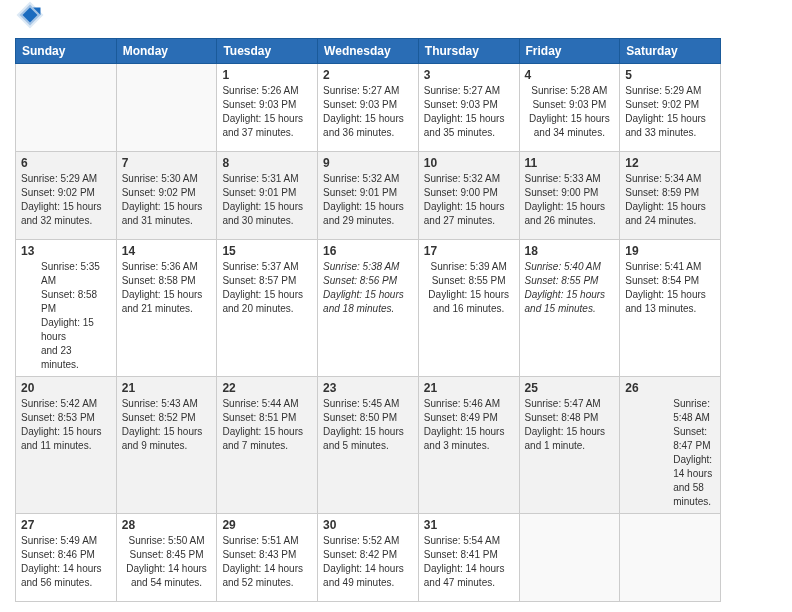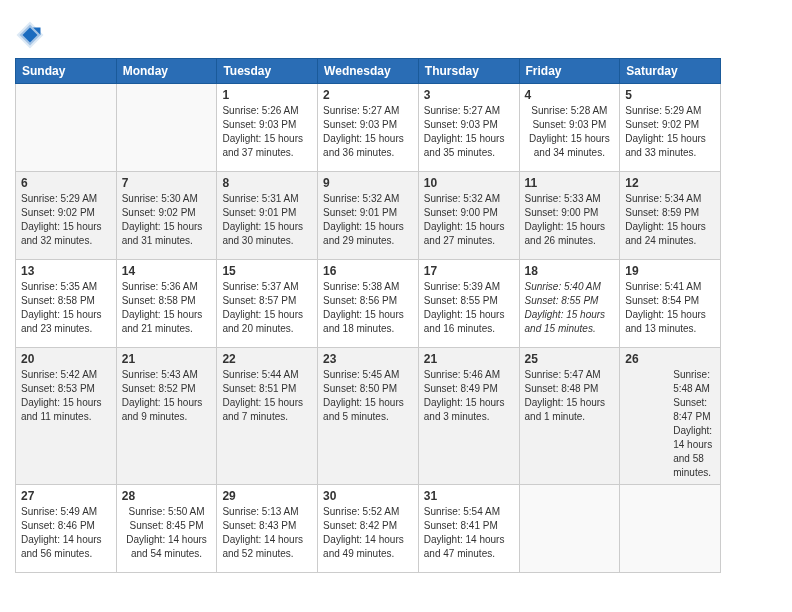--- a/index.html
+++ b/index.html
@@ -6,21 +6,21 @@
     body {
       font-family: Arial, sans-serif;
       background: #fff;
       width: 792px;
       height: 612px;
       overflow: hidden;
     }
     .page {
       width: 736px;
       min-height: 612px;
-      padding: 20px 15px;
+      padding: 0 15px;
     }
     .header {
       display: flex;
       justify-content: space-between;
       align-items: flex-start;
       margin-bottom: 8px;
     }
     .logo {
       display: flex;
       align-items: center;
@@ -216,49 +216,49 @@
             <span class="day-number">12</span>
             <div class="day-info" style="white-space: pre-line;">Sunrise: 5:34 AM
 Sunset: 8:59 PM
 Daylight: 15 hours
 and 24 minutes.</div>
           </td>
         </tr>
         <tr>
           <td>
             <span class="day-number">13</span>
-            <div class="day-info" style="white-space: pre-line;">Sunrise: 5:35 AM
+            <div class="day-info" style="white-space: pre-line; margin-left: 20px;">Sunrise: 5:35 AM
 Sunset: 8:58 PM
 Daylight: 15 hours
 and 23 minutes.</div>
           </td>
           <td>
             <span class="day-number">14</span>
             <div class="day-info" style="white-space: pre-line;">Sunrise: 5:36 AM
 Sunset: 8:58 PM
 Daylight: 15 hours
 and 21 minutes.</div>
           </td>
           <td>
             <span class="day-number">15</span>
             <div class="day-info" style="white-space: pre-line;">Sunrise: 5:37 AM
 Sunset: 8:57 PM
 Daylight: 15 hours
 and 20 minutes.</div>
           </td>
           <td>
             <span class="day-number">16</span>
-            <div class="day-info" style="white-space: pre-line;">Sunrise: 5:38 AM
+            <div class="day-info" style="white-space: pre-line; font-style: italic;">Sunrise: 5:38 AM
 Sunset: 8:56 PM
 Daylight: 15 hours
 and 18 minutes.</div>
           </td>
           <td>
             <span class="day-number">17</span>
-            <div class="day-info" style="white-space: pre-line;">Sunrise: 5:39 AM
+            <div class="day-info" style="white-space: pre-line; text-align: center;">Sunrise: 5:39 AM
 Sunset: 8:55 PM
 Daylight: 15 hours
 and 16 minutes.</div>
           </td>
           <td>
             <span class="day-number">18</span>
             <div class="day-info" style="white-space: pre-line; font-style: italic;">Sunrise: 5:40 AM
 Sunset: 8:55 PM
 Daylight: 15 hours
 and 15 minutes.</div>
@@ -332,21 +332,21 @@
           </td>
           <td>
             <span class="day-number">28</span>
             <div class="day-info" style="white-space: pre-line; text-align: center;">Sunrise: 5:50 AM
 Sunset: 8:45 PM
 Daylight: 14 hours
 and 54 minutes.</div>
           </td>
           <td>
             <span class="day-number">29</span>
-            <div class="day-info" style="white-space: pre-line;">Sunrise: 5:13 AM
+            <div class="day-info" style="white-space: pre-line;">Sunrise: 5:51 AM
 Sunset: 8:43 PM
 Daylight: 14 hours
 and 52 minutes.</div>
           </td>
           <td>
             <span class="day-number">30</span>
             <div class="day-info" style="white-space: pre-line;">Sunrise: 5:52 AM
 Sunset: 8:42 PM
 Daylight: 14 hours
 and 49 minutes.</div>

